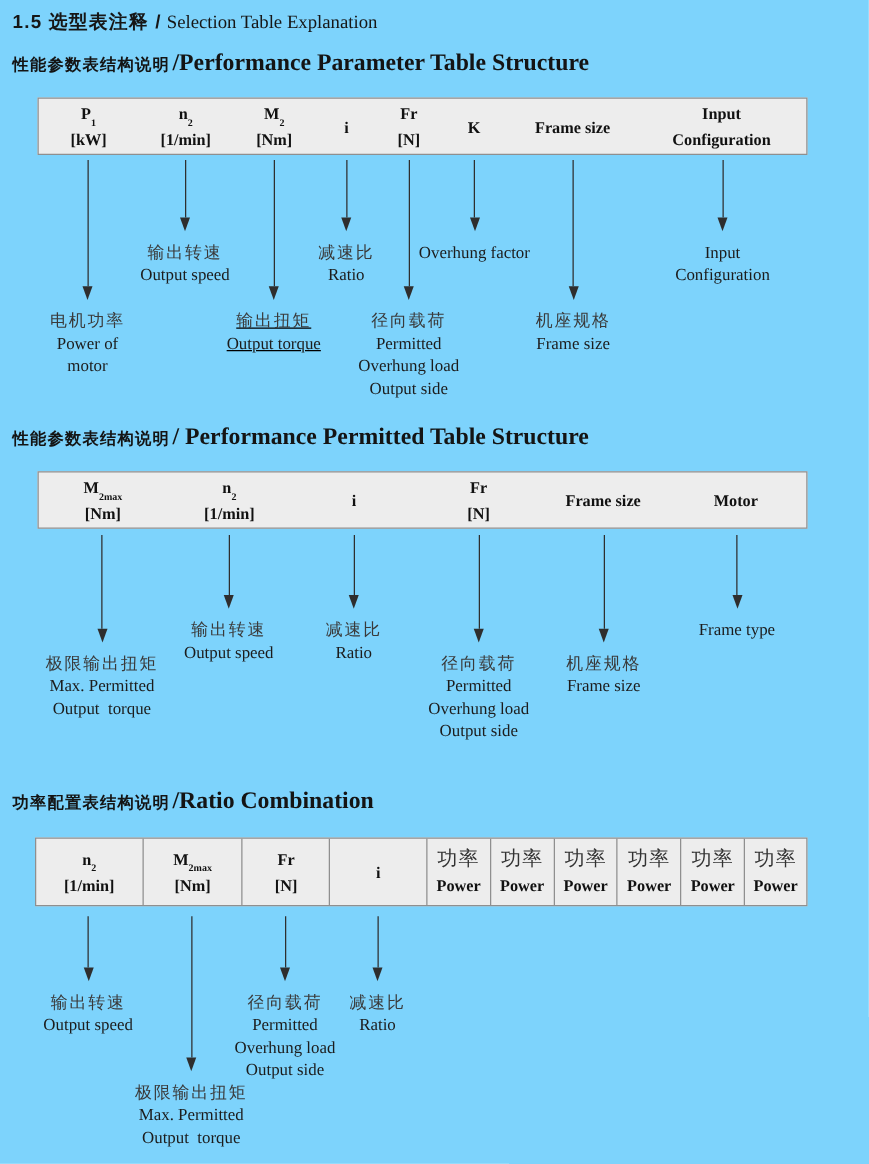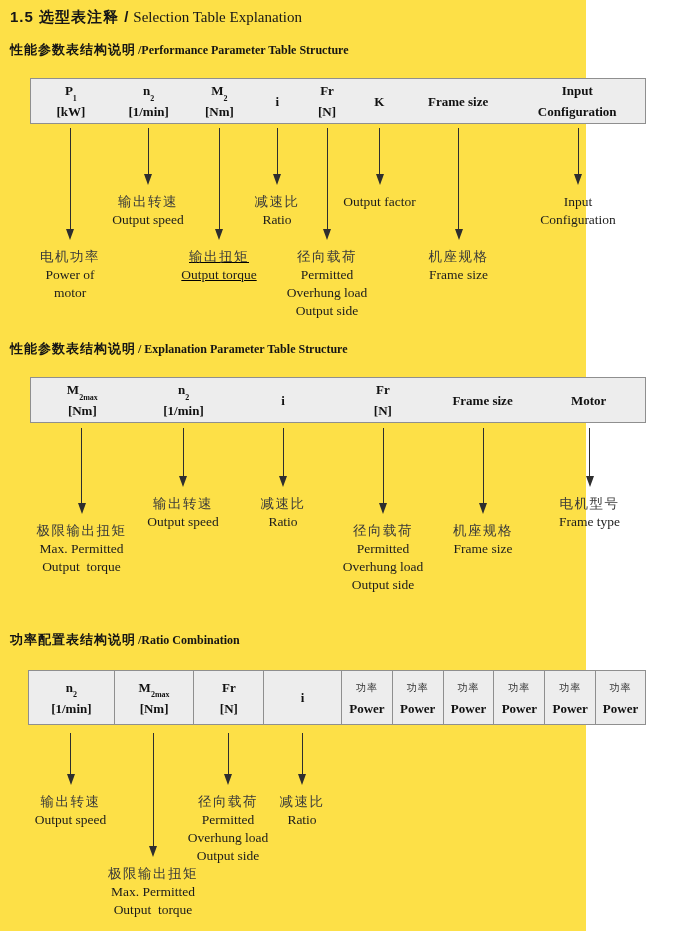--- a/index.html
+++ b/index.html
@@ -1,42 +1,42 @@
 <!DOCTYPE html>
 <html><head>
 <meta charset="utf-8">
 <style>
   html,body{margin:0;padding:0;}
   body{
     width:695px;height:931px;background:#ffffff;overflow:hidden;
     font-family:"Liberation Serif", serif;
   }
-  .canvas{position:relative;width:586px;height:931px;background:#fde047;}
+  .canvas{position:relative;width:695px;height:931px;background:#7dd3fc;}
 
   
   .title{position:absolute;left:10px;top:8px;font-size:15px;white-space:nowrap;color:#161616;}
   .title .cn{font-family:"Liberation Sans", sans-serif;font-weight:bold;letter-spacing:1px;}
   .title .en{font-family:"Liberation Serif", serif;font-weight:normal;margin-left:4px;}
   .sheading{position:absolute;left:10px;font-weight:bold;white-space:nowrap;color:#141414;}
   .sheading .cn{font-family:"Liberation Sans", sans-serif;font-size:13px;letter-spacing:1px;}
-  .sheading .en{font-family:"Liberation Serif", serif;font-size:12px;margin-left:2px;}
+  .sheading .en{font-family:"Liberation Serif", serif;font-size:19px;margin-left:2px;}
 
   
   .ptable{
     position:absolute;display:flex;box-sizing:border-box;
     background:#ededed;border:1px solid #8f8f8f;
   }
   .pcol{
     display:flex;flex-direction:column;justify-content:center;align-items:center;
     text-align:center;box-sizing:border-box;
     font-weight:bold;font-size:13px;color:#111;line-height:21px;
   }
   .ptable.bordered .pcol + .pcol{border-left:1px solid #8f8f8f;}
   .pcol .l1,.pcol .l2{white-space:nowrap;}
-  .pcol .l1.cjk{font-family:"Liberation Sans", sans-serif;font-weight:normal;font-size:10px;letter-spacing:1px;color:#333;}
+  .pcol .l1.cjk{font-family:"Liberation Sans", sans-serif;font-weight:normal;font-size:16px;letter-spacing:1px;color:#333;}
   .pcol sub{font-size:8px;line-height:0;position:relative;bottom:-2px;}
 
   
   .arrow{position:absolute;width:12px;}
   .arrow .shaft{position:absolute;top:0;left:5.5px;width:1px;background:#2e2e2e;}
   .arrow .head{
     position:absolute;bottom:0;left:50%;transform:translateX(-50%);
     width:0;height:0;
     border-left:4.5px solid transparent;border-right:4.5px solid transparent;
     border-top:11px solid #2e2e2e;
@@ -134,39 +134,39 @@
         <div class="cn">径向载荷</div>
         <div class="en">Permitted</div>
         <div class="en">Overhung load</div>
         <div class="en">Output side</div>
       </div>
       <div class="arrow" style="left: 373.5px; top: 128px; height: 57px;">
         <div class="shaft" style="height: 46px;"></div>
         <div class="head"></div>
       </div>
       <div class="callout" style="left: 284.5px; top: 193px;">
-        <div class="en">Output factor</div>
+        <div class="en">Overhung factor</div>
       </div>
       <div class="arrow" style="left: 452.5px; top: 128px; height: 112px;">
         <div class="shaft" style="height: 101px;"></div>
         <div class="head"></div>
       </div>
       <div class="callout" style="left: 363.5px; top: 248px;">
         <div class="cn">机座规格</div>
         <div class="en">Frame size</div>
       </div>
       <div class="arrow" style="left: 572px; top: 128px; height: 57px;">
         <div class="shaft" style="height: 46px;"></div>
         <div class="head"></div>
       </div>
       <div class="callout" style="left: 483px; top: 193px;">
         <div class="en">Input</div>
         <div class="en">Configuration</div>
       </div>
-      <div class="sheading" style="top: 339px;"><span class="cn">性能参数表结构说明</span><span class="en">/ Explanation Parameter Table Structure</span></div>
+      <div class="sheading" style="top: 339px;"><span class="cn">性能参数表结构说明</span><span class="en">/ Performance Permitted Table Structure</span></div>
       <div class="ptable" style="left: 30px; top: 377px; width: 616px; height: 46px;">
         <div class="pcol" style="width: 103px;">
           <div class="l1">M<sub>2max</sub></div>
           <div class="l2">[Nm]</div>
         </div>
         <div class="pcol" style="width: 100px;">
           <div class="l1">n<sub>2</sub></div>
           <div class="l2">[1/min]</div>
         </div>
         <div class="pcol" style="width: 100px;">
@@ -224,21 +224,20 @@
       </div>
       <div class="callout" style="left: 388px; top: 522px;">
         <div class="cn">机座规格</div>
         <div class="en">Frame size</div>
       </div>
       <div class="arrow" style="left: 583.5px; top: 428px; height: 59px;">
         <div class="shaft" style="height: 48px;"></div>
         <div class="head"></div>
       </div>
       <div class="callout" style="left: 494.5px; top: 495px;">
-        <div class="cn">电机型号</div>
         <div class="en">Frame type</div>
       </div>
       <div class="sheading" style="top: 630px;"><span class="cn">功率配置表结构说明</span><span class="en">/Ratio Combination</span></div>
       <div class="ptable bordered" style="left: 28px; top: 670px; width: 618px; height: 55px;">
         <div class="pcol" style="width: 85px;">
           <div class="l1">n<sub>2</sub></div>
           <div class="l2">[1/min]</div>
         </div>
         <div class="pcol" style="width: 80px;">
           <div class="l1">M<sub>2max</sub></div>

